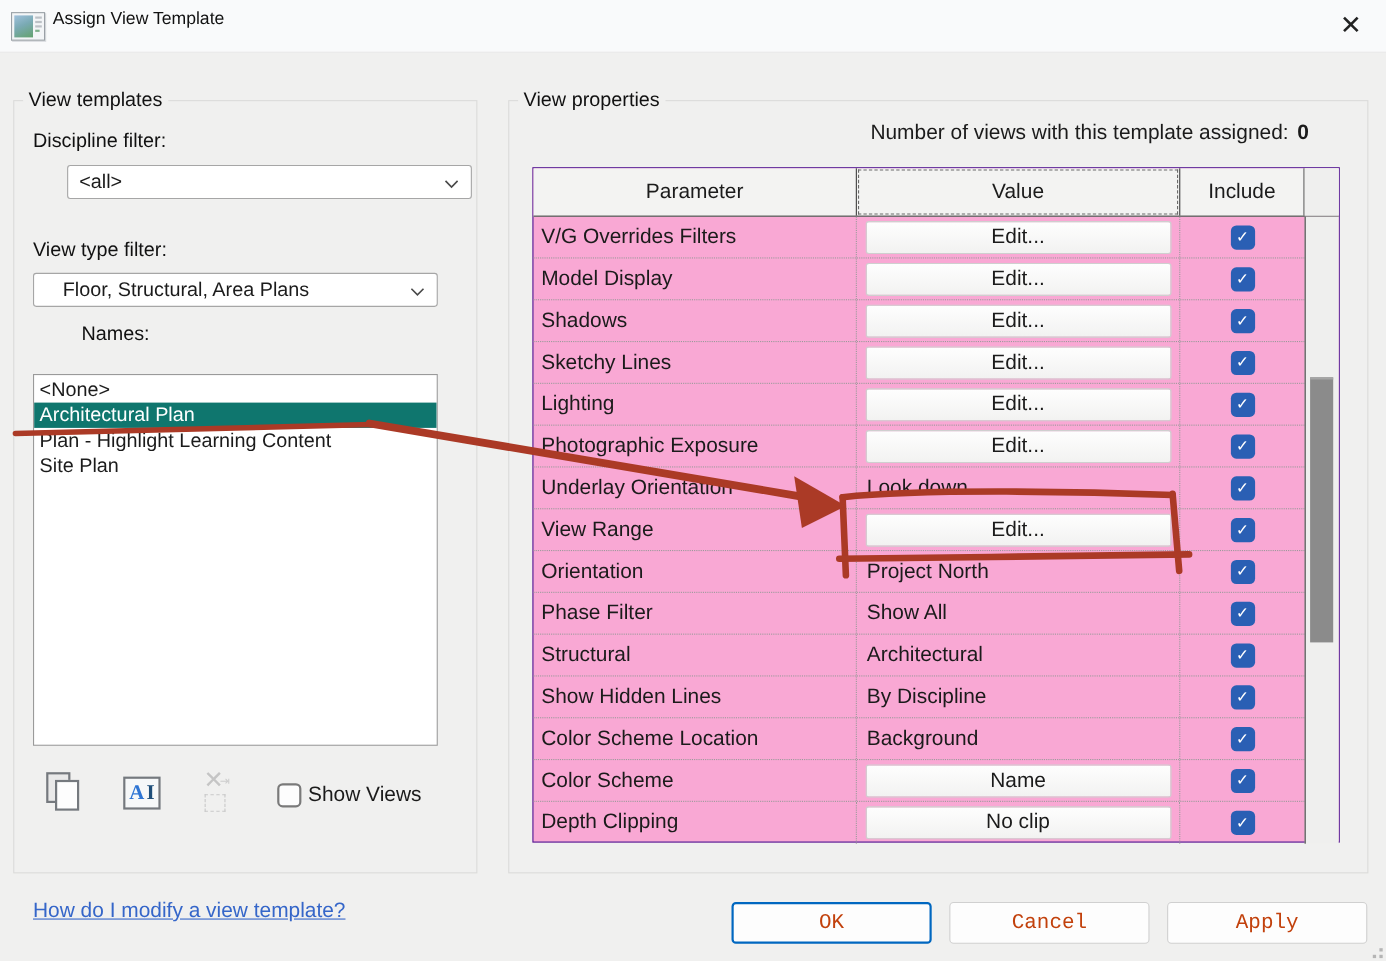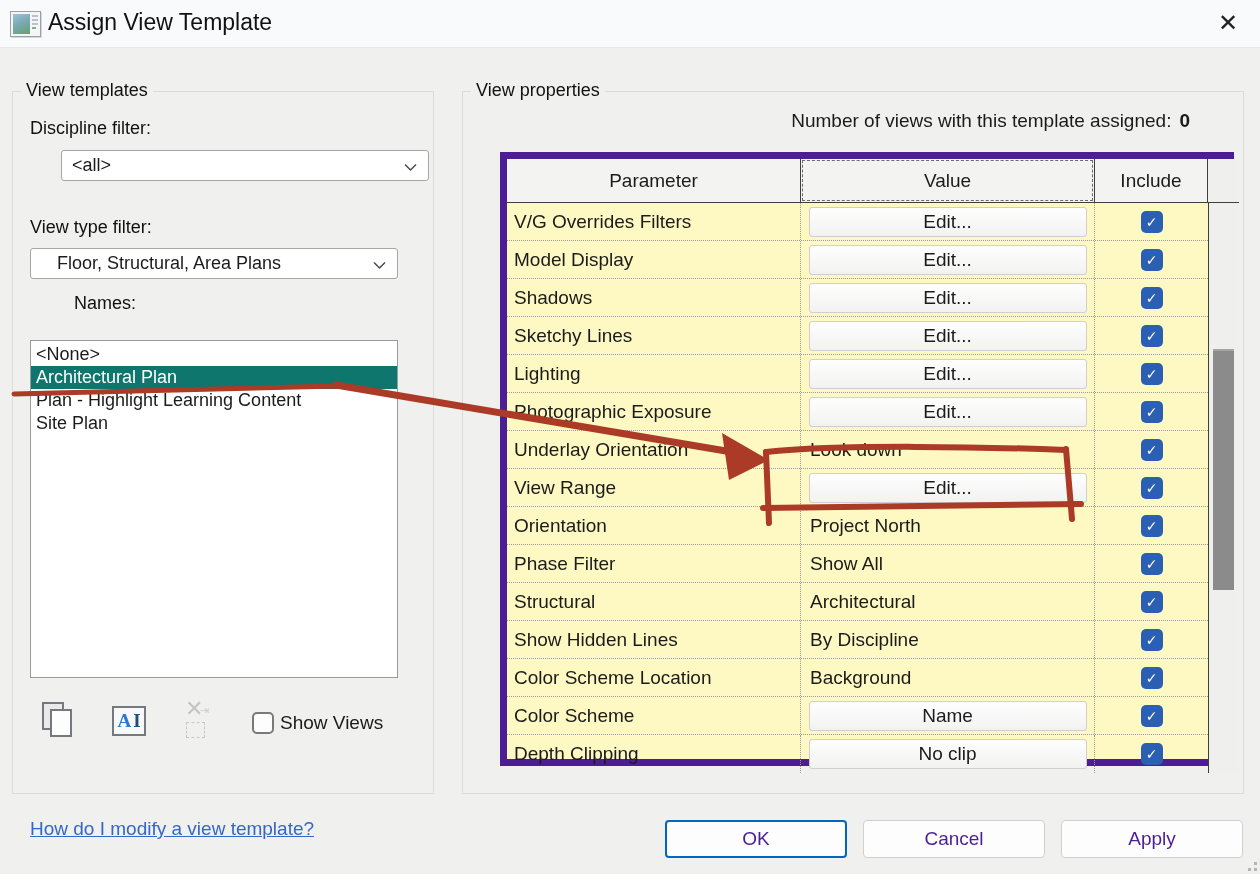--- a/index.html
+++ b/index.html
@@ -7,21 +7,21 @@
   body { font-family:"Liberation Sans","DejaVu Sans",sans-serif; color:#1b1b1b; background:#f0f0ef; overflow:hidden; }
   .app { position:relative; width:1260px; height:874px; background:#f0f0ef; outline:1px solid #c9c9c9; }
 
   
   .titlebar { position:absolute; left:0; top:0; width:1260px; height:48px; background:#f9fafb; border-bottom:1px solid #e8e8e8; }
   .app-icon { position:absolute; left:10px; top:11px; width:31px; height:26px; background:#f3f5f7; border:1px solid #9aa0a6; box-shadow:1px 1px 0 #d6d9dc; padding:2px; display:flex; gap:2px; }
   .app-icon .pane { width:17px; height:100%; background:linear-gradient(155deg,#9fc0dc 0%,#7aaab4 45%,#63a26e 100%); }
   .app-icon .list { flex:1; display:flex; flex-direction:column; gap:2px; padding-top:1px; }
   .app-icon .list i { display:block; height:2px; background:#bcc1c6; }
   .app-icon .list i.g { background:#7fb08a; width:60%; }
-  .win-title { position:absolute; left:48px; top:9px; font-size:23px; color:#111; }
+  .win-title { position:absolute; left:48px; top:9px; font-size:16px; color:#111; }
   .close-btn { position:absolute; right:14px; top:6px; width:36px; height:34px; display:flex; align-items:center; justify-content:center; font-size:24px; font-weight:300; color:#222; cursor:default; }
 
   
   .groupbox { position:absolute; border:1px solid #dbdbda; }
   .groupbox .gb-label { position:absolute; top:-12px; left:8px; background:#f0f0ef; padding:0 5px; font-size:18px; color:#111; }
   #group-templates { left:12px; top:91px; width:422px; height:703px; }
   #group-properties { left:462px; top:91px; width:782px; height:703px; }
 
   
   .fld-label { position:absolute; font-size:18px; color:#111; }
@@ -44,21 +44,21 @@
   .icon-delete .x { position:absolute; left:6px; top:-4px; color:#c3c3c3; font-size:22px; font-weight:bold; }
   .icon-delete .tick { position:absolute; right:2px; top:4px; color:#cccccc; font-size:11px; }
   .icon-delete .box { position:absolute; left:7px; bottom:2px; width:19px; height:16px; border:1px dashed #c6c6c6; }
   .checkbox-empty { position:absolute; left:252px; top:712px; width:22px; height:22px; background:#fdfdfd; border:2px solid #7a7a7a; border-radius:5px; }
   .show-views-label { position:absolute; left:280px; top:712px; font-size:19px; }
 
   
   .count-line { position:absolute; top:110px; right:70px; font-size:19px; }
   .count-line b { margin-left:8px; }
 
-  .ptable { position:absolute; left:484px; top:152px; width:734px; height:614px; background:#fef9c3; border:7px solid #4c1d95;margin-left:16px; }
+  .ptable { position:absolute; left:484px; top:152px; width:734px; height:614px; background:#f9a8d4; border:1px solid #4c1d95; }
   .thead { position:absolute; left:0; top:0; width:732px; height:44px; display:flex; background:#f3f3f2; border-bottom:1px solid #3f3f3f; }
   .th { display:flex; align-items:center; justify-content:center; font-size:19px; height:100%; border-right:1px solid #3f3f3f; }
   .th.c0 { width:294px; }
   .th.c1 { width:294px; position:relative; }
   .th.c1::after { content:""; position:absolute; inset:1px; border:1px dashed #6a6a6a; }
   .th.c2 { width:113px; }
   .th.fill { width:31px; background:#efefee; border-right:none; }
 
   .tbody { position:absolute; left:0; top:44px; width:701px; height:570px; }
   .trow { display:flex; width:701px; height:38px; border-bottom:1px dotted #9a9a9a; }
@@ -69,21 +69,21 @@
   .td.value.text { padding-left:9px; }
   .td.include { width:113px; justify-content:center; }
   .cell-btn { width:278px; margin:0 auto; height:30px; border:1px solid #cfcfcf; border-radius:3px; background:linear-gradient(#fefefe,#f2f2f1); font-family:inherit; font-size:19px; color:#1b1b1b; }
   .chk { width:22px; height:22px; border-radius:5px; background:#2a5fb4; color:#fff; font-size:14px; display:flex; align-items:center; justify-content:center; }
 
   .scroll-strip { position:absolute; left:701px; top:44px; width:31px; height:570px; background:#efefee; border-left:1px solid #3f3f3f; }
   .scroll-thumb { position:absolute; left:4px; top:146px; width:21px; height:241px; background:#8b8b8b; border-top:2px solid #a5a5a5; }
 
   
   .help-link { position:absolute; left:30px; top:818px; font-size:19px; color:#3566c9; text-decoration:underline; }
-  .btn { position:absolute; top:820px; width:182px; height:38px; background:#fdfdfd; border:1px solid #d0d0d0; border-radius:4px; font-family:Liberation Sans, sans-serif; font-size:19px; color:#4c1d95; }
+  .btn { position:absolute; top:820px; width:182px; height:38px; background:#fdfdfd; border:1px solid #d0d0d0; border-radius:4px; font-family:Liberation Mono, monospace; font-size:19px; color:#c2410c; }
   #btn-ok { left:665px; border:2px solid #0067c0; }
   #btn-cancel { left:863px; }
   #btn-apply { left:1061px; }
   .grip { position:absolute; right:3px; bottom:3px; width:16px; height:16px; }
   .grip i { position:absolute; width:3px; height:3px; background:#b5b5b5; }
 
   
   .annotation { position:absolute; left:0; top:0; width:1260px; height:874px; pointer-events:none; z-index:60; }
 </style>
 </head>

